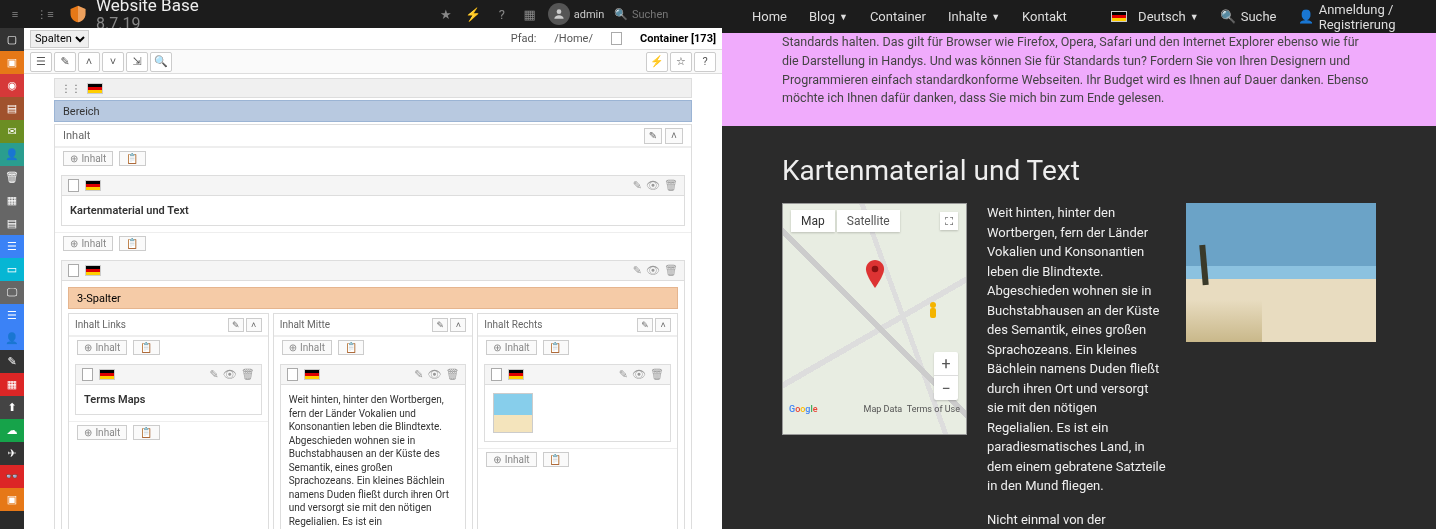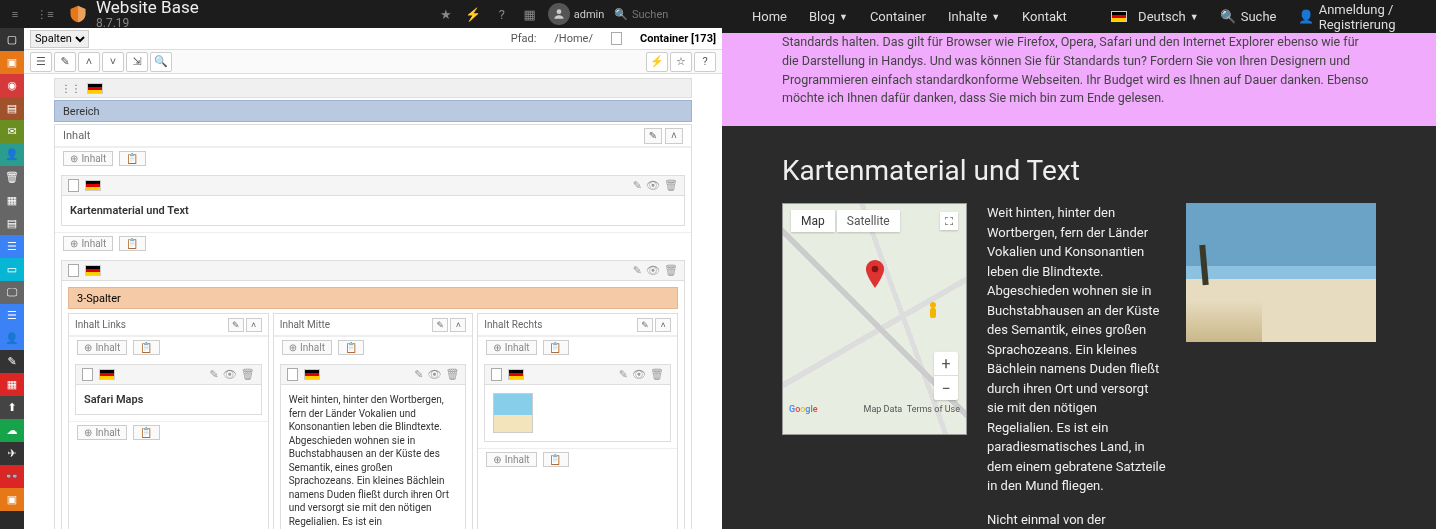--- a/index.html
+++ b/index.html
@@ -8,21 +8,21 @@
 .right-panel{width:714px;height:529px;background:#f0abfc;overflow:hidden}
 
 
 .topbar{height:28px;background:#1c1c1c;display:flex;align-items:center;color:#ccc;font-size:11px}
 .topbar .burger{width:30px;text-align:center;color:#888;cursor:pointer}
 .topbar .listicon{width:30px;text-align:center;color:#888;cursor:pointer}
 .topbar .logo{width:24px;height:24px;margin:0 6px;display:flex;align-items:center;justify-content:center}
 .logo svg{width:20px;height:20px}
 .topbar .brand{display:flex;flex-direction:column;line-height:1.1}
 .topbar .brand .name{color:#eee;font-size:17px}
-.topbar .brand .ver{color:#888;font-size:12px}
+.topbar .brand .ver{color:#888;font-size:16px}
 .topbar .spacer{flex:1}
 .topbar .ticon{width:28px;text-align:center;color:#888;cursor:pointer;font-size:13px}
 .topbar .avatar{width:22px;height:22px;border-radius:50%;background:#555;display:flex;align-items:center;justify-content:center;margin:0 4px}
 .topbar .uname{color:#ccc;margin-right:10px}
 .topbar .search{display:flex;align-items:center;color:#888;margin-right:10px}
 .topbar .search input{background:transparent;border:none;color:#ccc;font-size:11px;width:80px;outline:none;margin-left:4px}
 
 
 .sidebar{position:absolute;left:0;top:28px;width:24px;height:501px;background:#2a2a2a;display:flex;flex-direction:column}
 .sidebar .sbitem{width:24px;height:23px;display:flex;align-items:center;justify-content:center;font-size:11px;cursor:pointer;color:#fff}
@@ -258,21 +258,21 @@
               <div class="card">
                 <div class="card-head">
                   <span class="doc-icon"></span>
                   <span class="flag-de"></span>
                   <div class="acts">
                       <span>✎</span>
                       <span>👁</span>
                       <span>🗑</span>
                     </div>
                 </div>
-                <div class="card-body"><b>Safari Maps</b></div>
+                <div class="card-body"><b>Terms Maps</b></div>
               </div>
               <div class="addrow">
                   <div class="addbtn">⊕ <span>Inhalt</span></div>
                   <div class="addbtn">📋</div>
                 </div>
             </div>
 
             <div class="tri-col">
               <div class="colhead">
                 <span>Inhalt Mitte</span>

